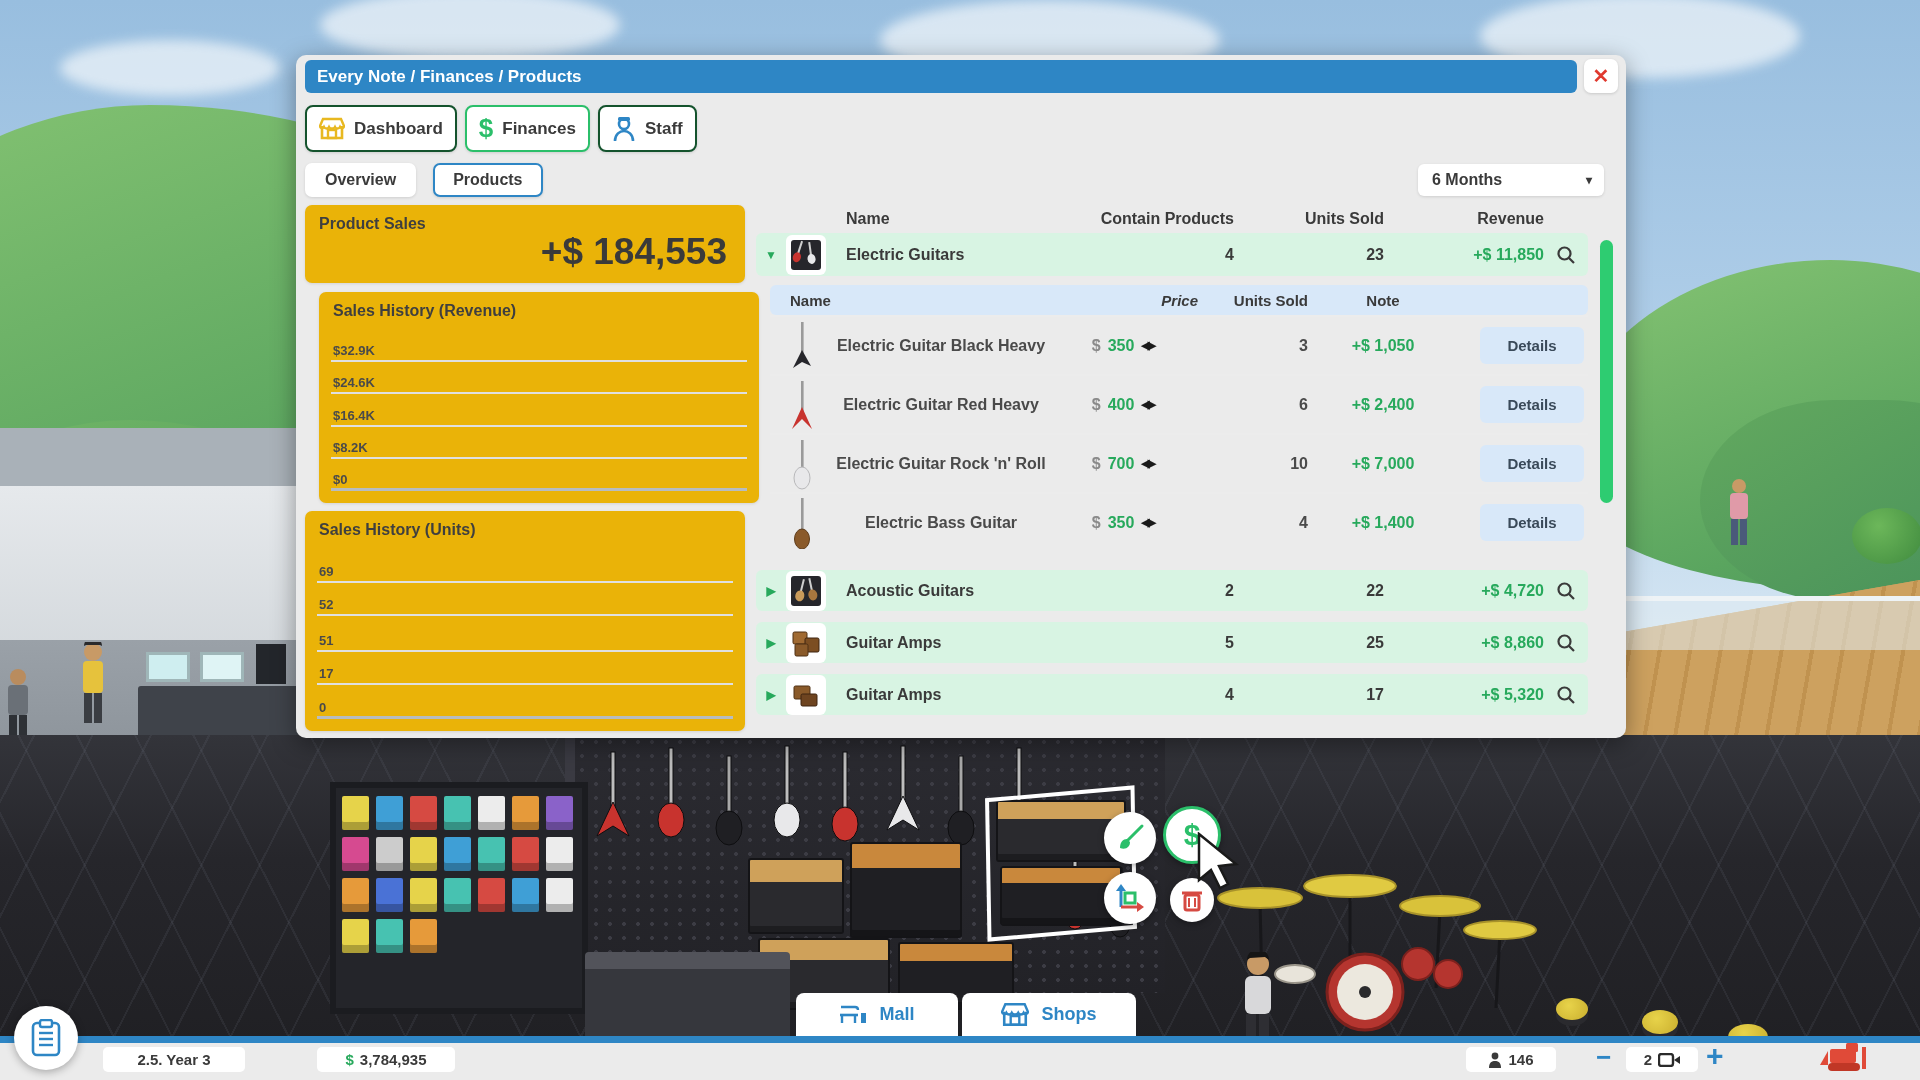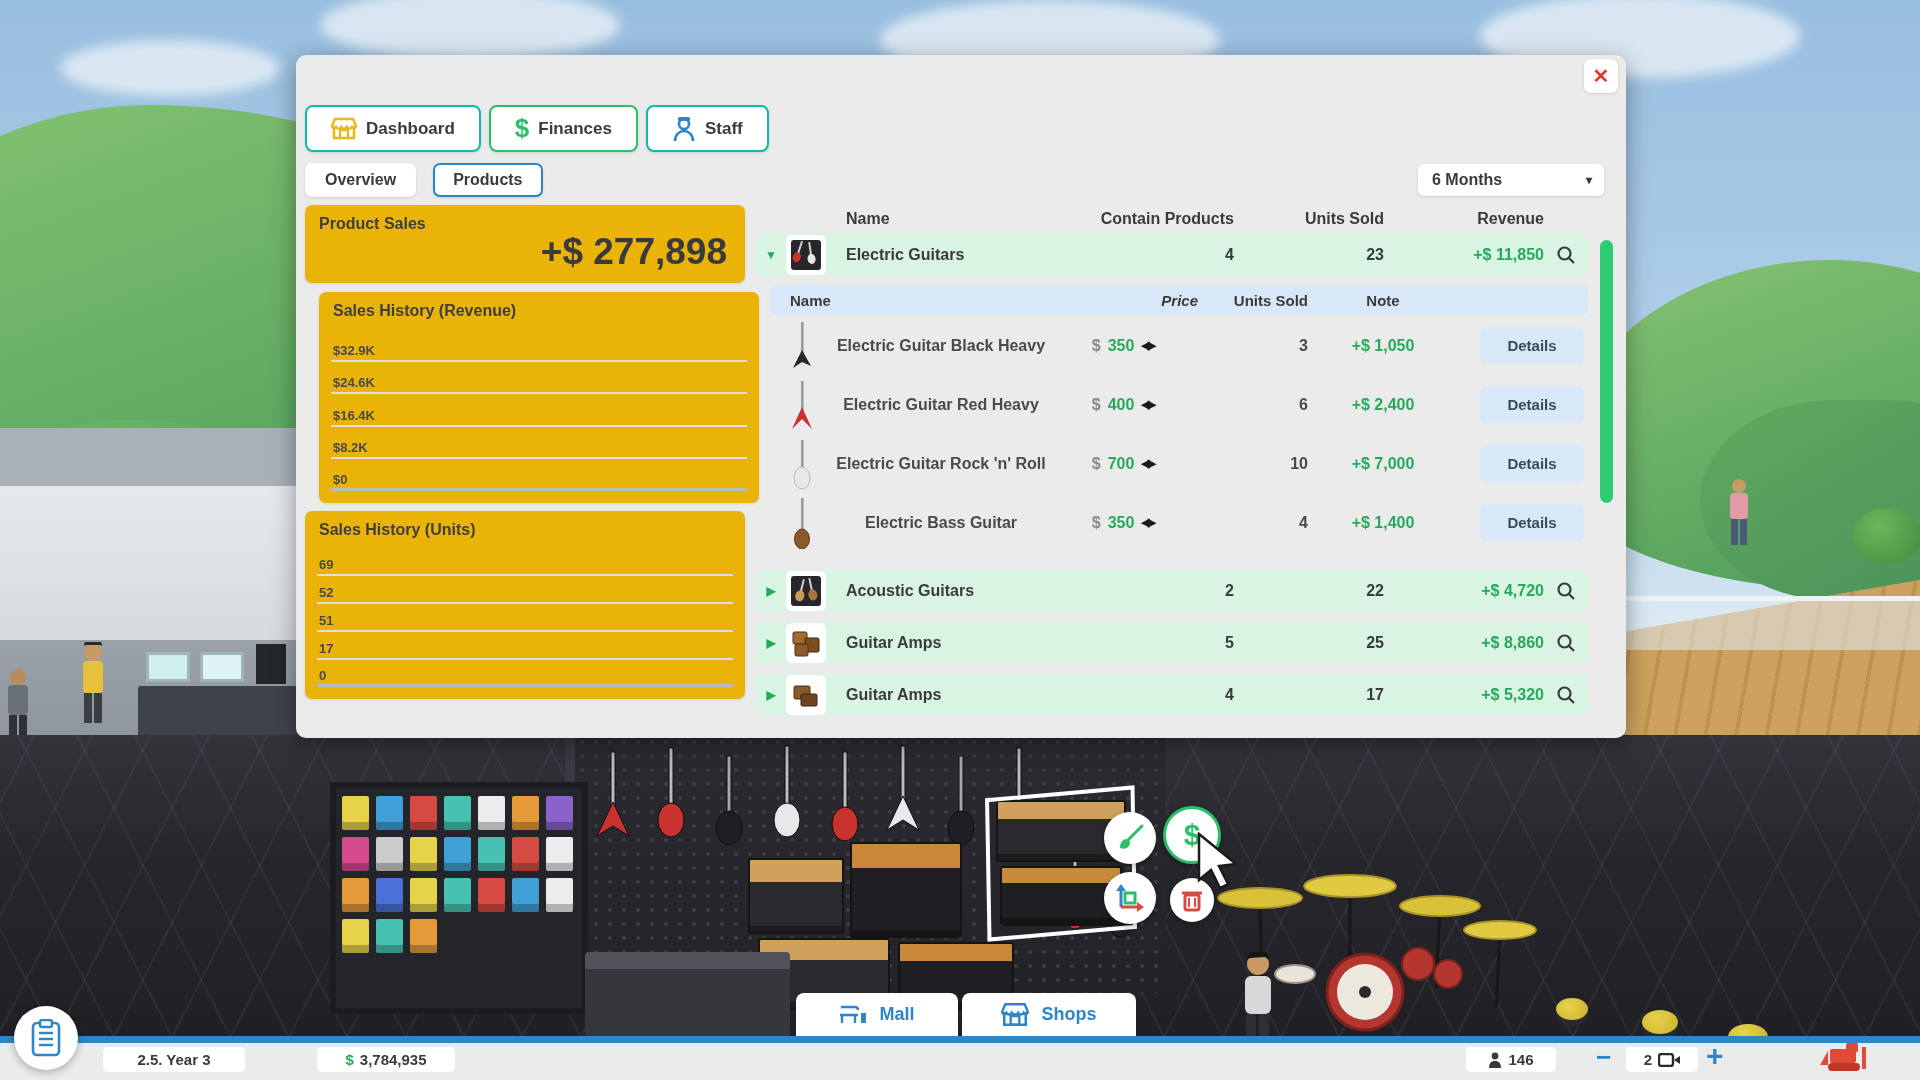--- a/index.html
+++ b/index.html
@@ -57,22 +57,22 @@
   
   .panel { position:absolute; left:296px; top:55px; width:1330px; height:683px;
       background:#ebebeb; border-radius:10px; box-shadow:0 6px 24px rgba(0,0,0,.38); }
   .panel-header { position:absolute; left:9px; top:5px; width:1272px; height:33px;
       background:#2e86c5; border-radius:6px; color:#fff; font-weight:bold; font-size:17px;
       display:flex; align-items:center; padding-left:12px; }
   .close-btn { position:absolute; left:1288px; top:4px; width:34px; height:34px; background:#fff;
       border-radius:7px; display:flex; align-items:center; justify-content:center;
       color:#e0392e; font-size:20px; font-weight:bold; cursor:pointer; box-shadow:0 1px 3px rgba(0,0,0,.15); }
   .nav-tabs { position:absolute; left:9px; top:50px; display:flex; gap:8px; }
-  .nav-tab { height:47px; background:#fff; border-radius:8px; border:2px solid #14b8a6;
-      display:flex; align-items:center; gap:9px; padding:0 24px; font-size:17px; font-weight:bold;
+  .nav-tab { height:47px; background:#fff; border-radius:8px; border:2px solid #14532d;
+      display:flex; align-items:center; gap:9px; padding:0 12px; font-size:17px; font-weight:bold;
       box-shadow:0 1px 3px rgba(0,0,0,.12); cursor:pointer; }
   .nav-tab.active-green { border-color:#2bbf6a; }
   .sub-tabs { position:absolute; left:9px; top:108px; display:flex; gap:17px; }
   .sub-tab { height:34px; background:#fff; border:2px solid #fff; border-radius:7px;
       display:flex; align-items:center; padding:0 18px; font-size:16px; font-weight:bold;
       box-shadow:0 1px 3px rgba(0,0,0,.12); cursor:pointer; }
   .sub-tab.active-blue { border-color:#2e86c5; }
   .period { position:absolute; left:1122px; top:109px; width:186px; height:32px; background:#fff;
       border-radius:6px; display:flex; align-items:center; justify-content:space-between;
       padding:0 12px 0 14px; font-size:16px; font-weight:bold; cursor:pointer;
@@ -337,20 +337,23 @@
       <line x1="1" y1="5" x2="21" y2="5" stroke="#d64a42" stroke-width="3"></line>
       <line x1="8" y1="10" x2="8" y2="19" stroke="#d64a42" stroke-width="2"></line>
       <line x1="14" y1="10" x2="14" y2="19" stroke="#d64a42" stroke-width="2"></line>
     </svg>
   </div>
   <svg class="abs" style="left:1196px;top:832px;" width="52" height="58" viewBox="0 0 52 58">
     <path d="M3,2 L40,32 L23,34 L32,52 L24,56 L15,38 L3,48 Z" fill="#ffffff" stroke="#1a1a1a" stroke-width="2.5"></path>
   </svg>
 
   <div class="panel">
+    <div class="panel-header">
+      <span>Every Note / Finances / Products</span>
+    </div>
     <div class="close-btn">
       <span>✕</span>
     </div>
 
     <div class="nav-tabs">
       <div class="nav-tab">
         <svg width="26" height="24" viewBox="0 0 26 24">
           <path d="M3 9 L3 21 L23 21 L23 9" fill="none" stroke="#e8b820" stroke-width="2.6"></path>
           <path d="M1 9 L4 2 L22 2 L25 9 C25 11 22 12 21 10 C20 12 17 12 16 10 C15 12 11 12 10 10 C9 12 6 12 5 10 C4 12 1 11 1 9 Z" fill="none" stroke="#e8b820" stroke-width="2.4"></path>
           <rect x="9" y="13" width="8" height="8" fill="none" stroke="#e8b820" stroke-width="2.4"></rect>
@@ -380,21 +383,21 @@
       </div>
     </div>
 
     <div class="period">
       <span>6 Months</span>
       <span class="caret">▾</span>
     </div>
 
     <div class="card" style="top:150px;height:78px;">
       <div class="card-title">Product Sales</div>
-      <div class="big-total">+$ 277,898</div>
+      <div class="big-total">+$ 184,553</div>
     </div>
     <div class="card" style="top:237px;height:211px;margin-left:14px;">
       <div class="card-title">Sales History (Revenue)</div>
       <div class="chart-plot">
           <div class="gridline" style="bottom: 80%;">
             <span class="gridlabel">$32.9K</span>
           </div>
           <div class="gridline" style="bottom: 60%;">
             <span class="gridlabel">$24.6K</span>
           </div>
@@ -420,21 +423,21 @@
             </div>
             <div class="bar-slot">
               <div class="bar" style="height: 79.3187%; background: rgb(53, 193, 105);"></div>
             </div>
             <div class="bar-slot">
               <div class="bar" style="height: 29.6837%; background: rgb(53, 193, 105);"></div>
             </div>
           </div>
         </div>
     </div>
-    <div class="card" style="top:456px;height:188px;">
+    <div class="card" style="top:456px;height:220px;">
       <div class="card-title">Sales History (Units)</div>
       <div class="chart-plot">
           <div class="gridline" style="bottom: 80.2326%;">
             <span class="gridlabel">69</span>
           </div>
           <div class="gridline" style="bottom: 60.4651%;">
             <span class="gridlabel">52</span>
           </div>
           <div class="gridline" style="bottom: 39.5349%;">
             <span class="gridlabel">51</span>

